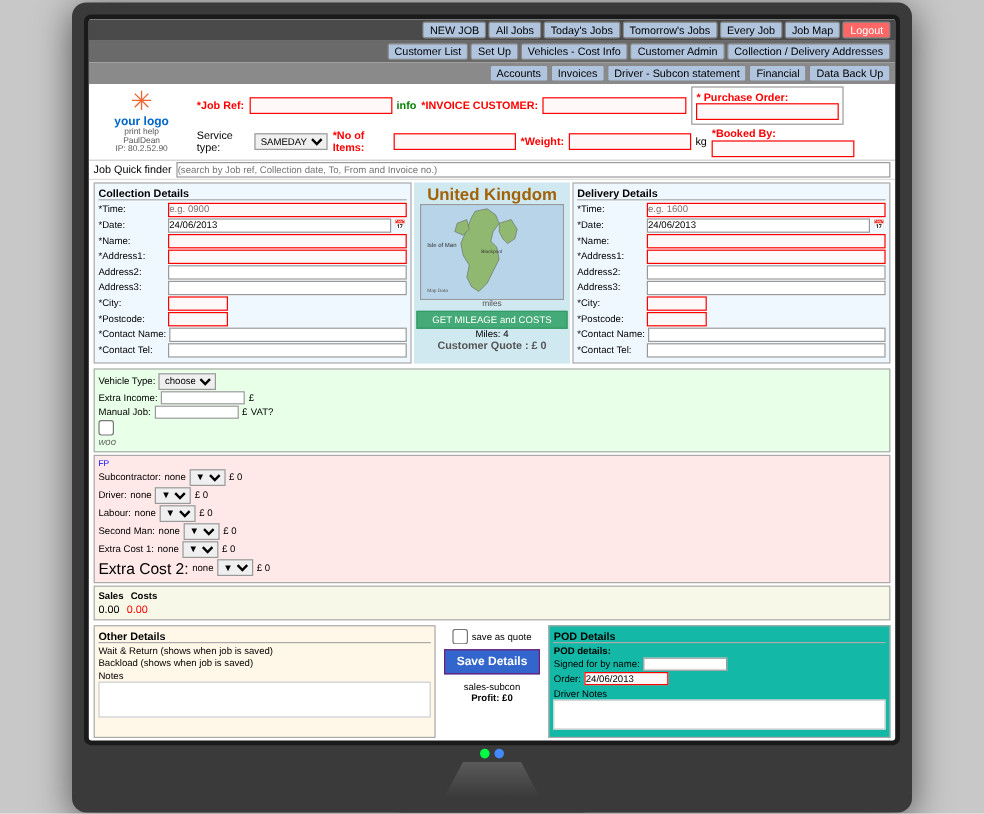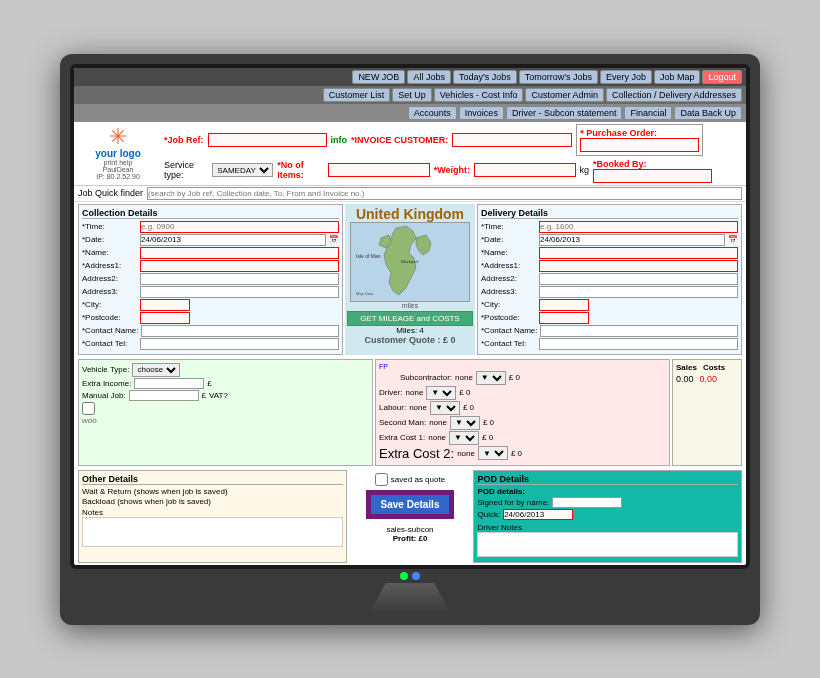--- a/index.html
+++ b/index.html
@@ -218,20 +218,21 @@
     }
 
     .mileage-info { font-size: 8px; text-align: center; }
     .quote-info { font-size: 9px; font-weight: bold; text-align: center; color: #555; }
 
     
     .bottom-section {
       display: flex;
       gap: 2px;
       padding: 2px 4px;
+      flex-direction: column;
     }
 
     .vehicle-panel {
       background: #e8ffe8;
       border: 1px solid #aaa;
       padding: 3px;
       flex: 1;
     }
 
     .subcon-panel {
@@ -251,21 +252,21 @@
     .other-details-panel {
       background: #fff8e8;
       border: 1px solid #aaa;
       padding: 3px;
       flex: 1;
     }
 
     .save-btn {
       background: #3366cc;
       color: white;
-      border: 5px solid #701a75;
+      border: 1px solid #701a75;
       padding: 4px 10px;
       font-size: 10px;
       font-weight: bold;
       cursor: pointer;
       margin: 3px auto;
       display: block;
     }
 
     .pod-panel {
       background: #14b8a6;
@@ -330,21 +331,21 @@
     }
 
     select.select-sm {
       font-size: 8px;
       height: 14px;
       border: 1px solid #999;
     }
 
     .section-row {
       display: flex;
-      gap: 16px;
+      gap: 4px;
       padding: 2px 4px;
     }
   </style>
 </head>
 <body>
 
 <div class="monitor-outer">
   <div class="screen-bezel">
     <div class="screen">
 
@@ -554,21 +555,21 @@
           </div>
           <div class="checkbox-row">
             <input type="checkbox" style="">
           </div>
           <div style="font-size:8px;color:#666;font-style:italic;">woo</div>
         </div>
 
         <div class="subcon-panel">
           <div style="font-size:7px;color:blue;margin-bottom:1px;">FP</div>
           <div class="panel-row">
-            <span style="font-size:8px;margin-left:21px;">Subcontractor:</span>
+            <span style="font-size:8px;">Subcontractor:</span>
             <span style="font-size:8px;">none</span>
             <select class="select-sm"><option>▼</option></select>
             <span style="font-size:8px;">£ 0</span>
           </div>
           <div class="panel-row">
             <span style="font-size:8px;">Driver:</span>
             <span style="font-size:8px;">none</span>
             <select class="select-sm"><option>▼</option></select>
             <span style="font-size:8px;">£ 0</span>
           </div>
@@ -616,36 +617,36 @@
           <div style="font-weight:bold;font-size:9px;margin-bottom:2px;border-bottom:1px solid #aaa;">Other Details</div>
           <div style="font-size:8px;margin-bottom:1px;">Wait &amp; Return (shows when job is saved)</div>
           <div style="font-size:8px;margin-bottom:2px;">Backload (shows when job is saved)</div>
           <div style="font-size:8px;">Notes</div>
           <textarea style="width: 100%; height: 30px; font-size: 8px; border: 1px solid rgb(204, 204, 204); resize: none;"></textarea>
         </div>
 
         <div style="display:flex;flex-direction:column;align-items:center;padding:3px;min-width:80px;">
           <div class="checkbox-row">
             <input type="checkbox" style="">
-            <span style="font-size:8px;">saved as quote</span>
+            <span style="font-size:8px;">save as quote</span>
           </div>
           <button class="save-btn">Save Details</button>
           <div style="font-size:8px;text-align:center;margin-top:3px;">sales-subcon</div>
           <div style="font-size:8px;font-weight:bold;text-align:center;">Profit: £0</div>
         </div>
 
         <div class="pod-panel">
           <div style="font-weight:bold;font-size:9px;margin-bottom:2px;border-bottom:1px solid #aaa;">POD Details</div>
           <div style="font-size:8px;font-weight:bold;margin-bottom:1px;">POD details:</div>
           <div class="panel-row">
             <span style="font-size:8px;">Signed for by name:</span>
             <input class="small-input" style="">
           </div>
           <div class="panel-row">
-            <span style="font-size:8px;">Quick:</span>
+            <span style="font-size:8px;">Order:</span>
             <input class="small-input-red" value="24/06/2013" style="">
           </div>
           <div style="font-size:8px;margin-top:3px;">Driver Notes</div>
           <textarea style="width: 100%; height: 25px; font-size: 8px; border: 1px solid rgb(204, 204, 204); resize: none;"></textarea>
         </div>
       </div>
 
     </div>
   </div>
 

